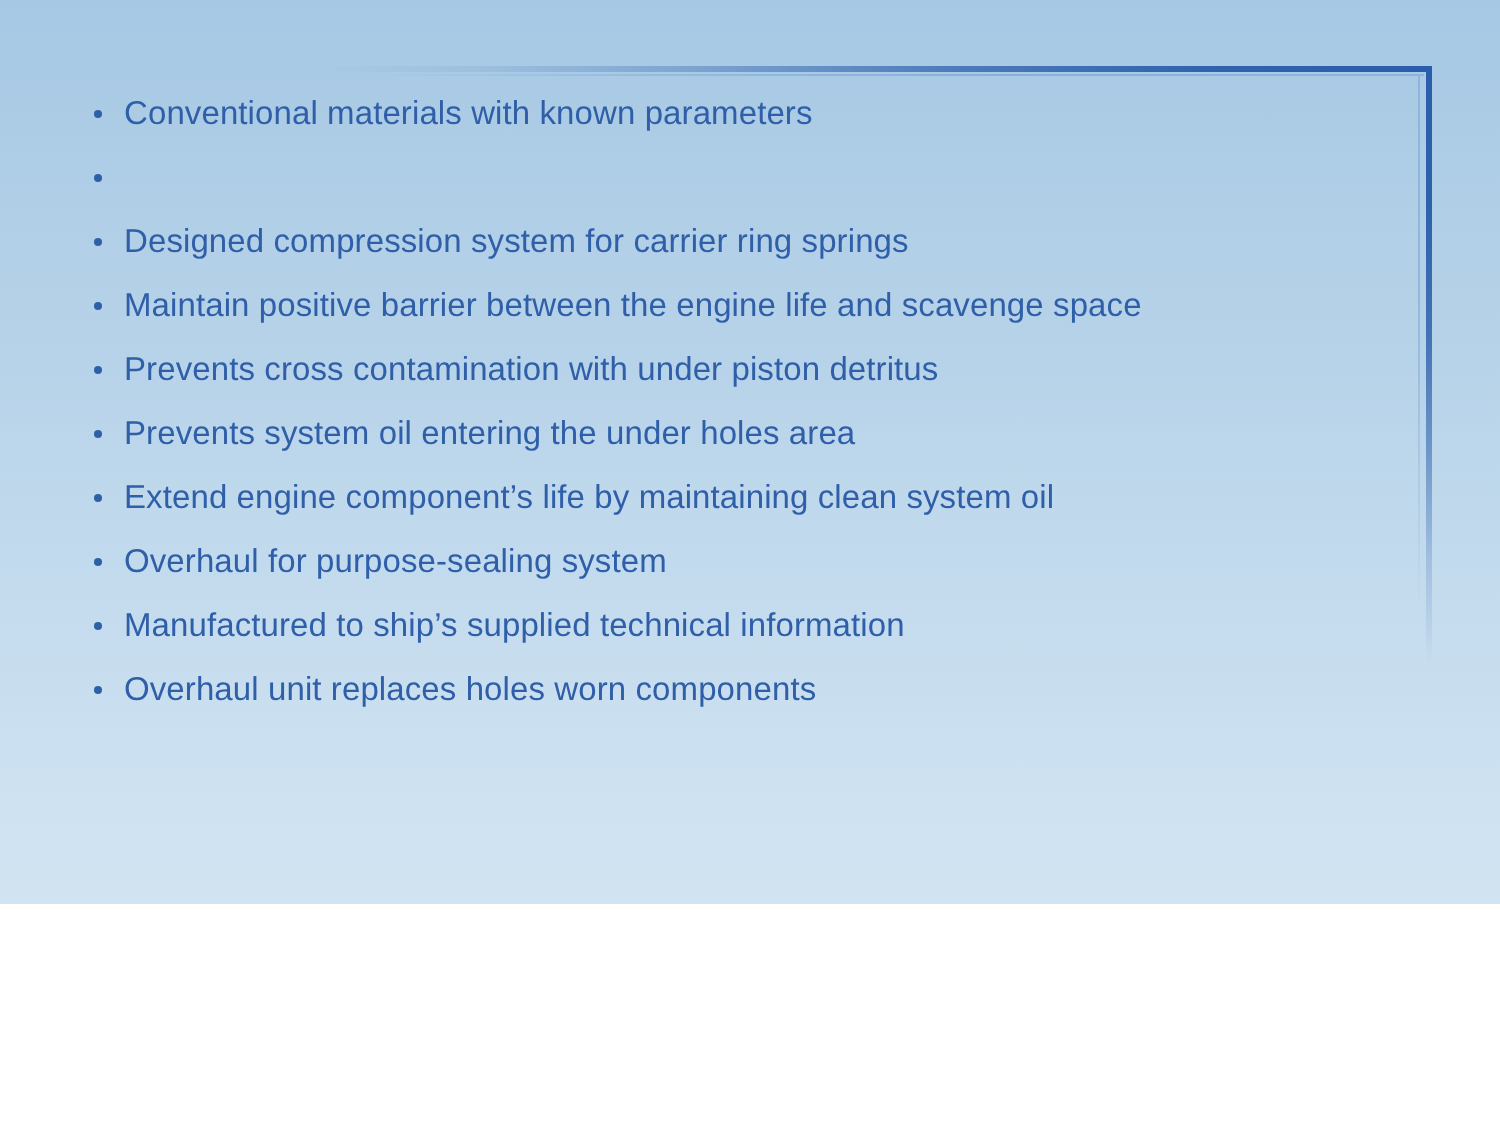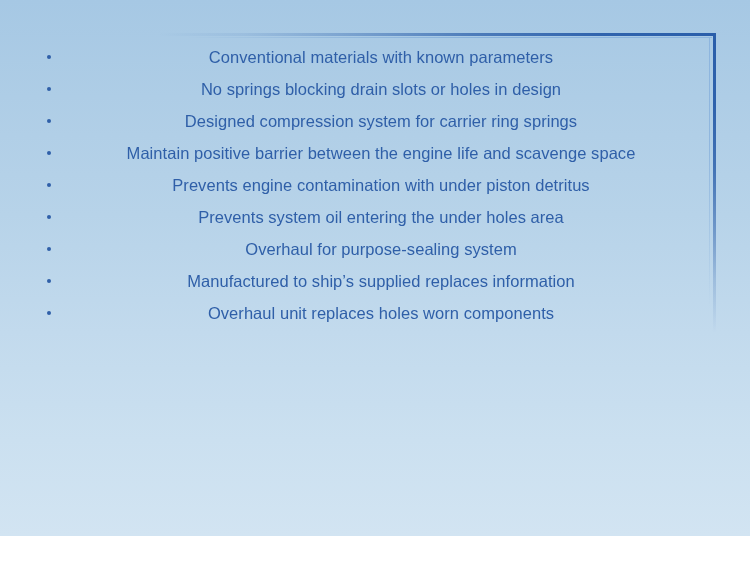--- a/index.html
+++ b/index.html
@@ -10,32 +10,31 @@
   body {
     width: 750px;
     height: 563px;
     overflow: hidden;
     font-family: "Liberation Sans", sans-serif;
   }
 
   .slide {
     position: relative;
     width: 750px;
-    height: 536px;
+    height: 452px;
     box-sizing: border-box;
     background:
       linear-gradient(to bottom,
         #a6c8e4 0%,
         #aecde6 18%,
         #b7d3e9 40%,
         #c2daed 62%,
         #cbe0f0 82%,
         #d2e4f2 100%);
     overflow: hidden;
-    text-align: center;
   }
 
   
   .frame-h {
     position: absolute;
     left: 0;
     top: 33px;
     width: 716px;
     height: 3px;
     background: linear-gradient(to right,
@@ -124,23 +123,24 @@
 
 <div class="slide">
 
   <div class="frame-h"></div>
   <div class="frame-h-inner"></div>
   <div class="frame-v"></div>
   <div class="frame-v-inner"></div>
 
   <ul class="bullet-list" id="bullet-list">
   <li class="bullet-item"><span class="bullet-dot"></span><span>Conventional materials with known parameters</span></li>
-      <li class="bullet-item"><span class="bullet-dot"></span><span>No springs blocking drain slots or holes in design</span></li>
+      <li class="bullet-item"><span class="bullet-dot"></span></li>
       <li class="bullet-item"><span class="bullet-dot"></span><span>Designed compression system for carrier ring springs</span></li>
       <li class="bullet-item"><span class="bullet-dot"></span><span>Maintain positive barrier between the engine life and scavenge space</span></li>
-      <li class="bullet-item"><span class="bullet-dot"></span><span>Prevents engine contamination with under piston detritus</span></li>
+      <li class="bullet-item"><span class="bullet-dot"></span><span>Prevents cross contamination with under piston detritus</span></li>
       <li class="bullet-item"><span class="bullet-dot"></span><span>Prevents system oil entering the under holes area</span></li>
+      <li class="bullet-item"><span class="bullet-dot"></span><span>Extend engine component’s life by maintaining clean system oil</span></li>
       <li class="bullet-item"><span class="bullet-dot"></span><span>Overhaul for purpose-sealing system</span></li>
-      <li class="bullet-item"><span class="bullet-dot"></span><span>Manufactured to ship’s supplied replaces information</span></li>
+      <li class="bullet-item"><span class="bullet-dot"></span><span>Manufactured to ship’s supplied technical information</span></li>
       <li class="bullet-item"><span class="bullet-dot"></span><span>Overhaul unit replaces holes worn components</span></li>
     </ul>
 
 </div>
 
 </body></html>

